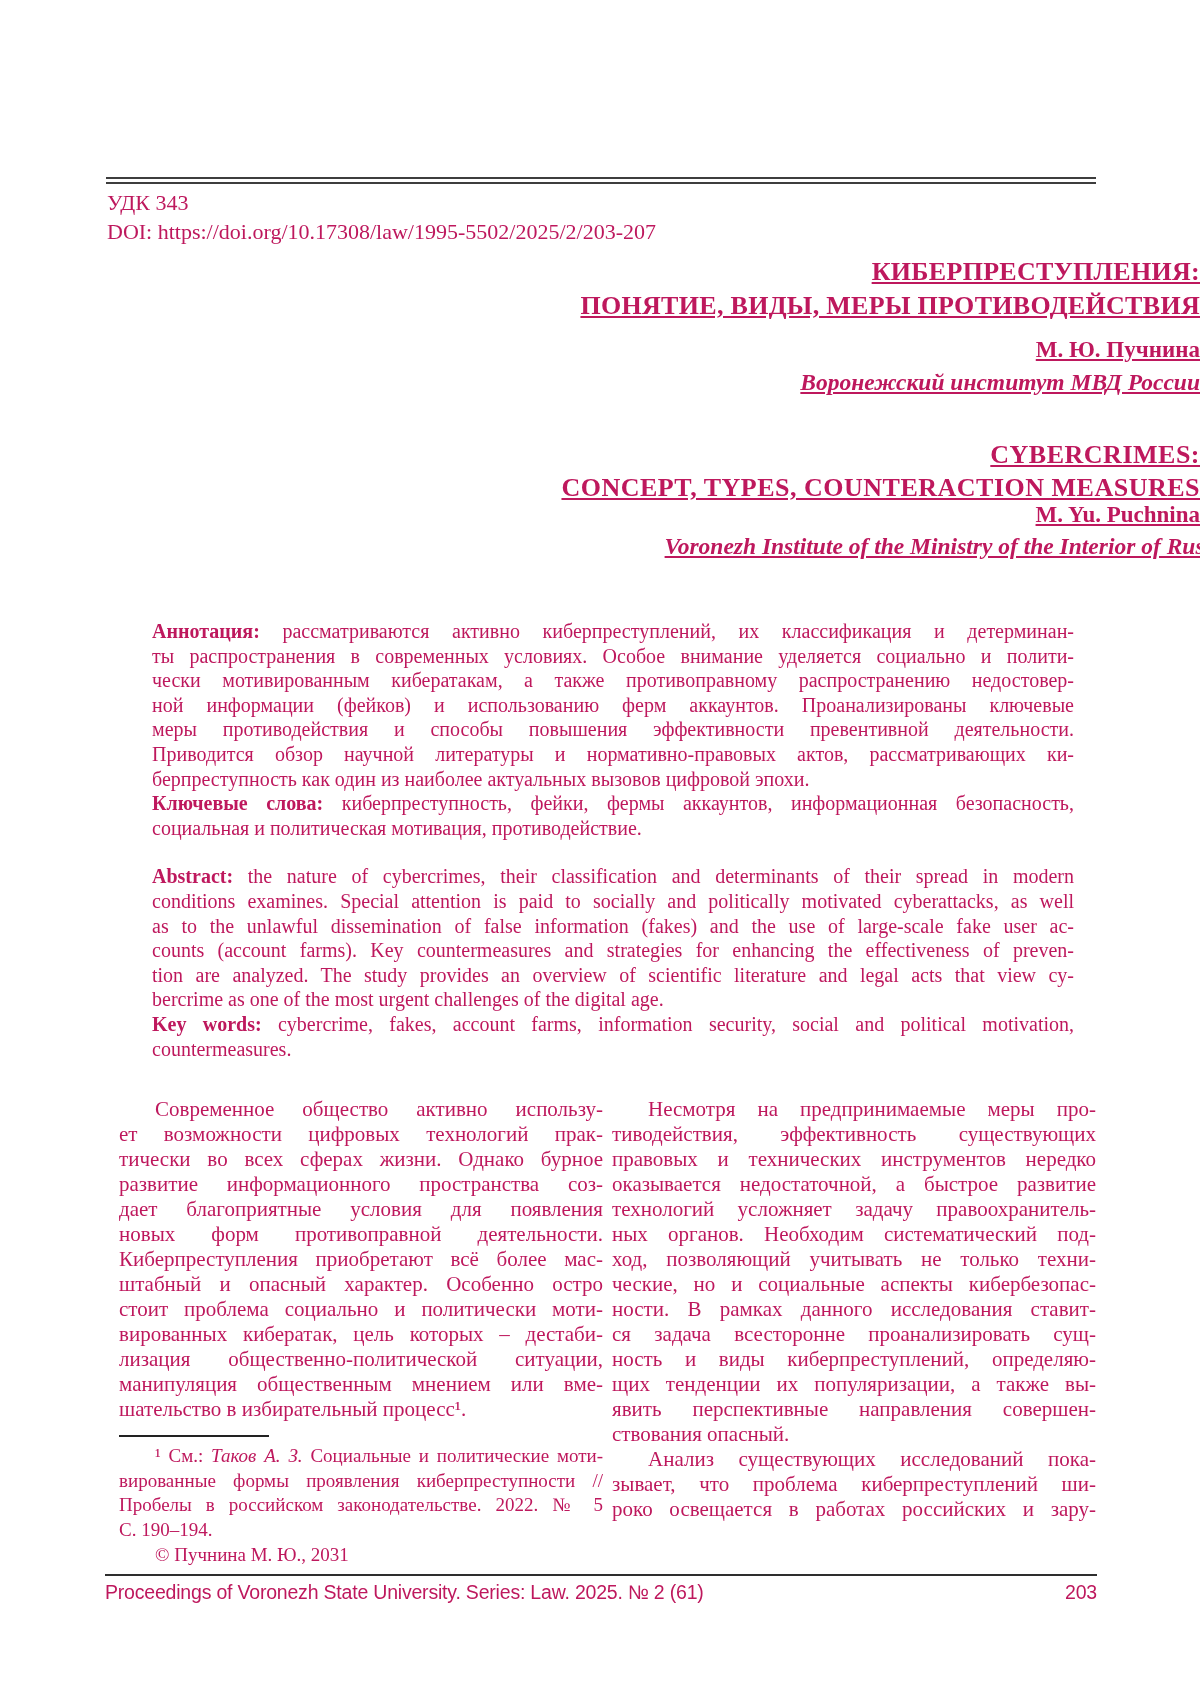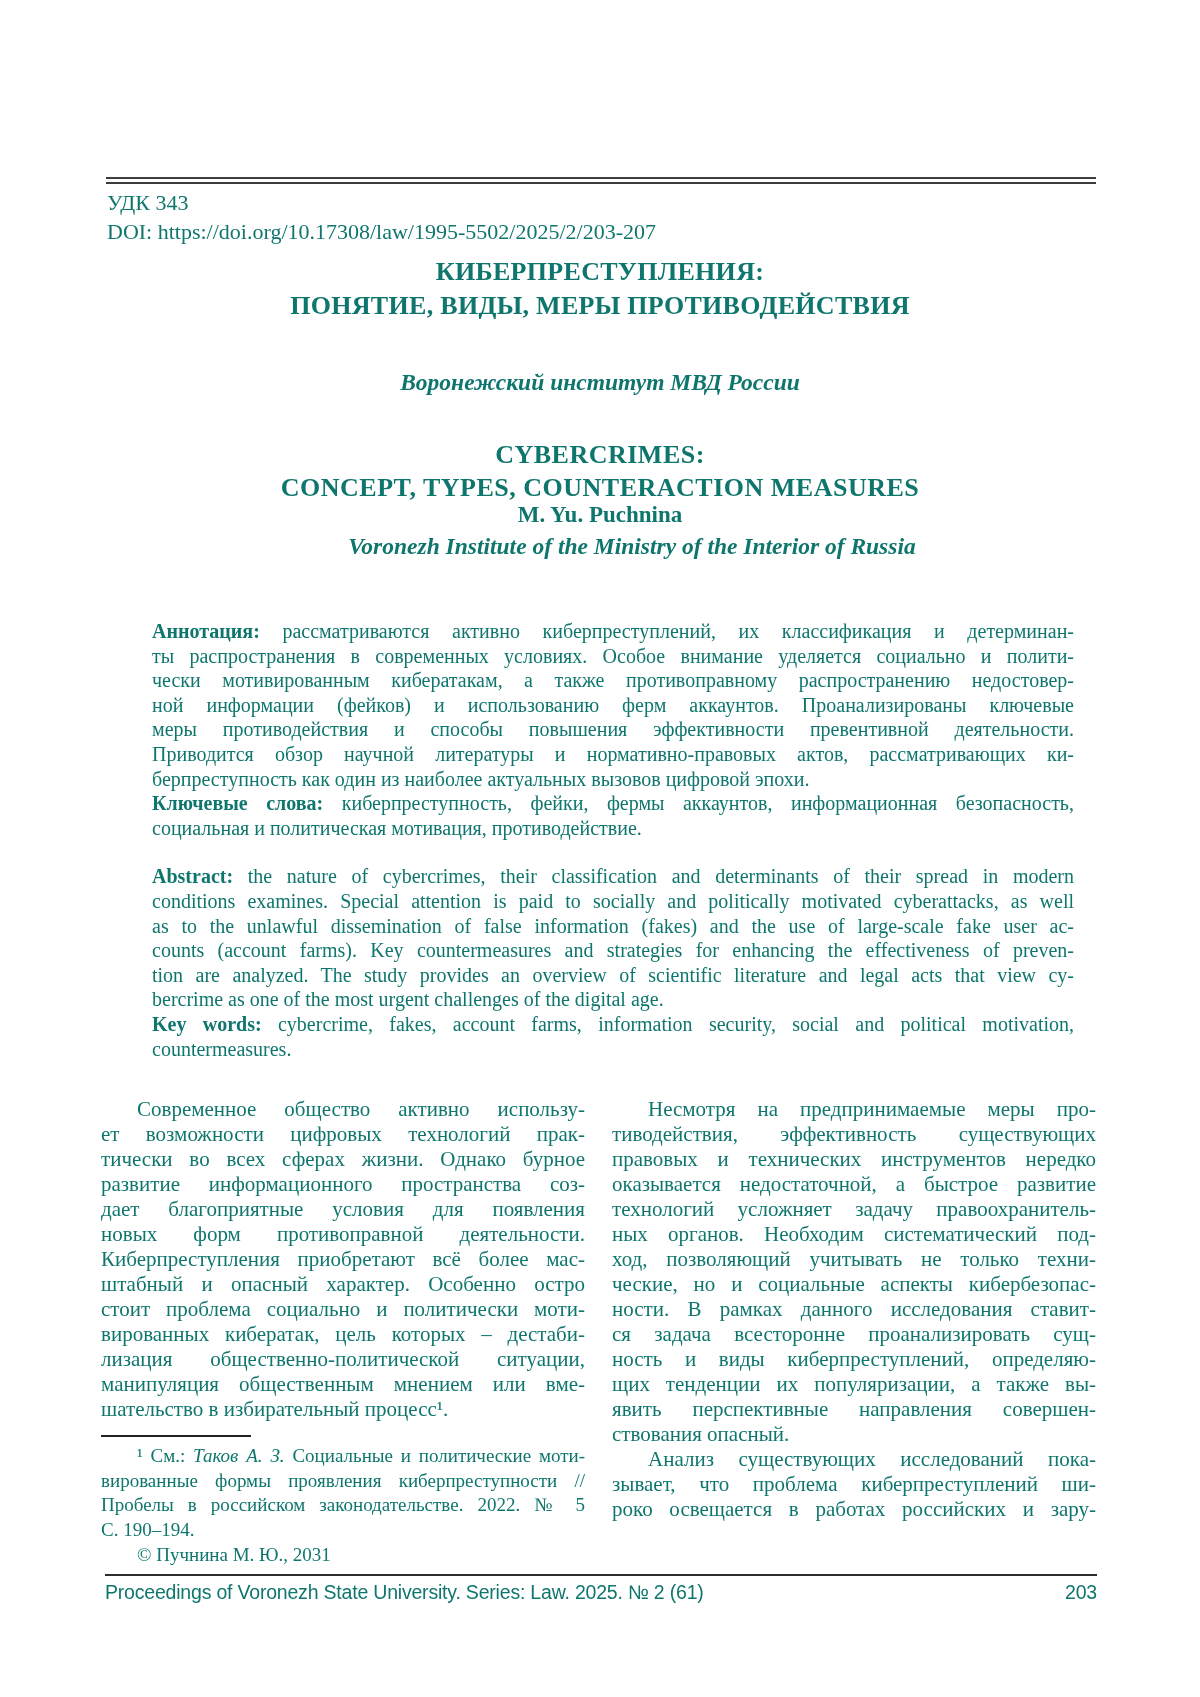--- a/index.html
+++ b/index.html
@@ -1,39 +1,39 @@
 <!DOCTYPE html>
 <html><head>
 <meta charset="utf-8">
 <style>
   html,body{margin:0;padding:0;background:#ffffff;}
   .page{position:relative;width:1200px;height:1697px;background:#ffffff;
-        font-family:"Liberation Serif",serif;color:#0f766e;overflow:hidden;}
+        font-family:"Liberation Serif",serif;color:#be185d;overflow:hidden;}
 
   .rule-double{position:absolute;left:106px;top:177px;width:990px;height:3px;
                border-top:2.5px solid #3d3d3d;border-bottom:2.5px solid #3d3d3d;}
 
   .udk{position:absolute;left:107px;top:188px;font-size:22px;line-height:29px;}
 
-  .c{position:absolute;left:0;width:1200px;text-align:center;margin:0;}
+  .c{position:absolute;left:0;width:1200px;text-align:right;margin:0;text-decoration:underline;}
   .title-ru{top:255px;font-size:26px;line-height:34px;font-weight:bold;letter-spacing:.3px;}
   .author-ru{top:337px;font-size:23px;font-weight:bold;}
   .affil-ru{top:369px;font-size:23.5px;font-weight:bold;font-style:italic;}
   .title-en{top:438px;font-size:26px;line-height:33px;font-weight:bold;letter-spacing:.5px;}
   .author-en{top:502px;font-size:23px;font-weight:bold;}
   .affil-en{top:533px;font-size:23.5px;font-weight:bold;font-style:italic;padding-left:32px;}
 
   .abstract{position:absolute;left:152px;top:619px;width:922px;
             font-size:20px;line-height:24.6px;}
   .al{text-align:justify;text-align-last:justify;}
   .al.end{text-align-last:left;}
   .gap{margin-top:24px;}
 
   .col{position:absolute;top:1097px;width:484px;font-size:21px;line-height:25px;}
-  .col-left{left:101px;}
+  .col-left{left:119px;}
   .col-right{left:612px;}
   .bl{text-align:justify;text-align-last:justify;}
   .bl.end{text-align-last:left;}
   .ind{text-indent:36px;}
 
   .fn-rule{width:150px;border-top:2px solid #222;margin-top:13px;margin-bottom:7px;}
   .fn{font-size:19px;line-height:24.5px;}
   .fl{text-align:justify;text-align-last:justify;}
   .fl.end{text-align-last:left;}
   .cpy{text-indent:36px;margin-top:1px;text-align:left;text-align-last:left;}
@@ -53,20 +53,21 @@
 
   <div class="udk">
     <div>УДК 343</div>
     <div>DOI: https://doi.org/10.17308/law/1995-5502/2025/2/203-207</div>
   </div>
 
   <div class="c title-ru">
     <div>КИБЕРПРЕСТУПЛЕНИЯ:</div>
     <div>ПОНЯТИЕ, ВИДЫ, МЕРЫ ПРОТИВОДЕЙСТВИЯ</div>
   </div>
+  <div class="c author-ru">М. Ю. Пучнина</div>
   <div class="c affil-ru">Воронежский институт МВД России</div>
 
   <div class="c title-en">
     <div>CYBERCRIMES:</div>
     <div>CONCEPT, TYPES, COUNTERACTION MEASURES</div>
   </div>
   <div class="c author-en">M. Yu. Puchnina</div>
   <div class="c affil-en">Voronezh Institute of the Ministry of the Interior of Russia</div>
 
   <section class="abstract">

